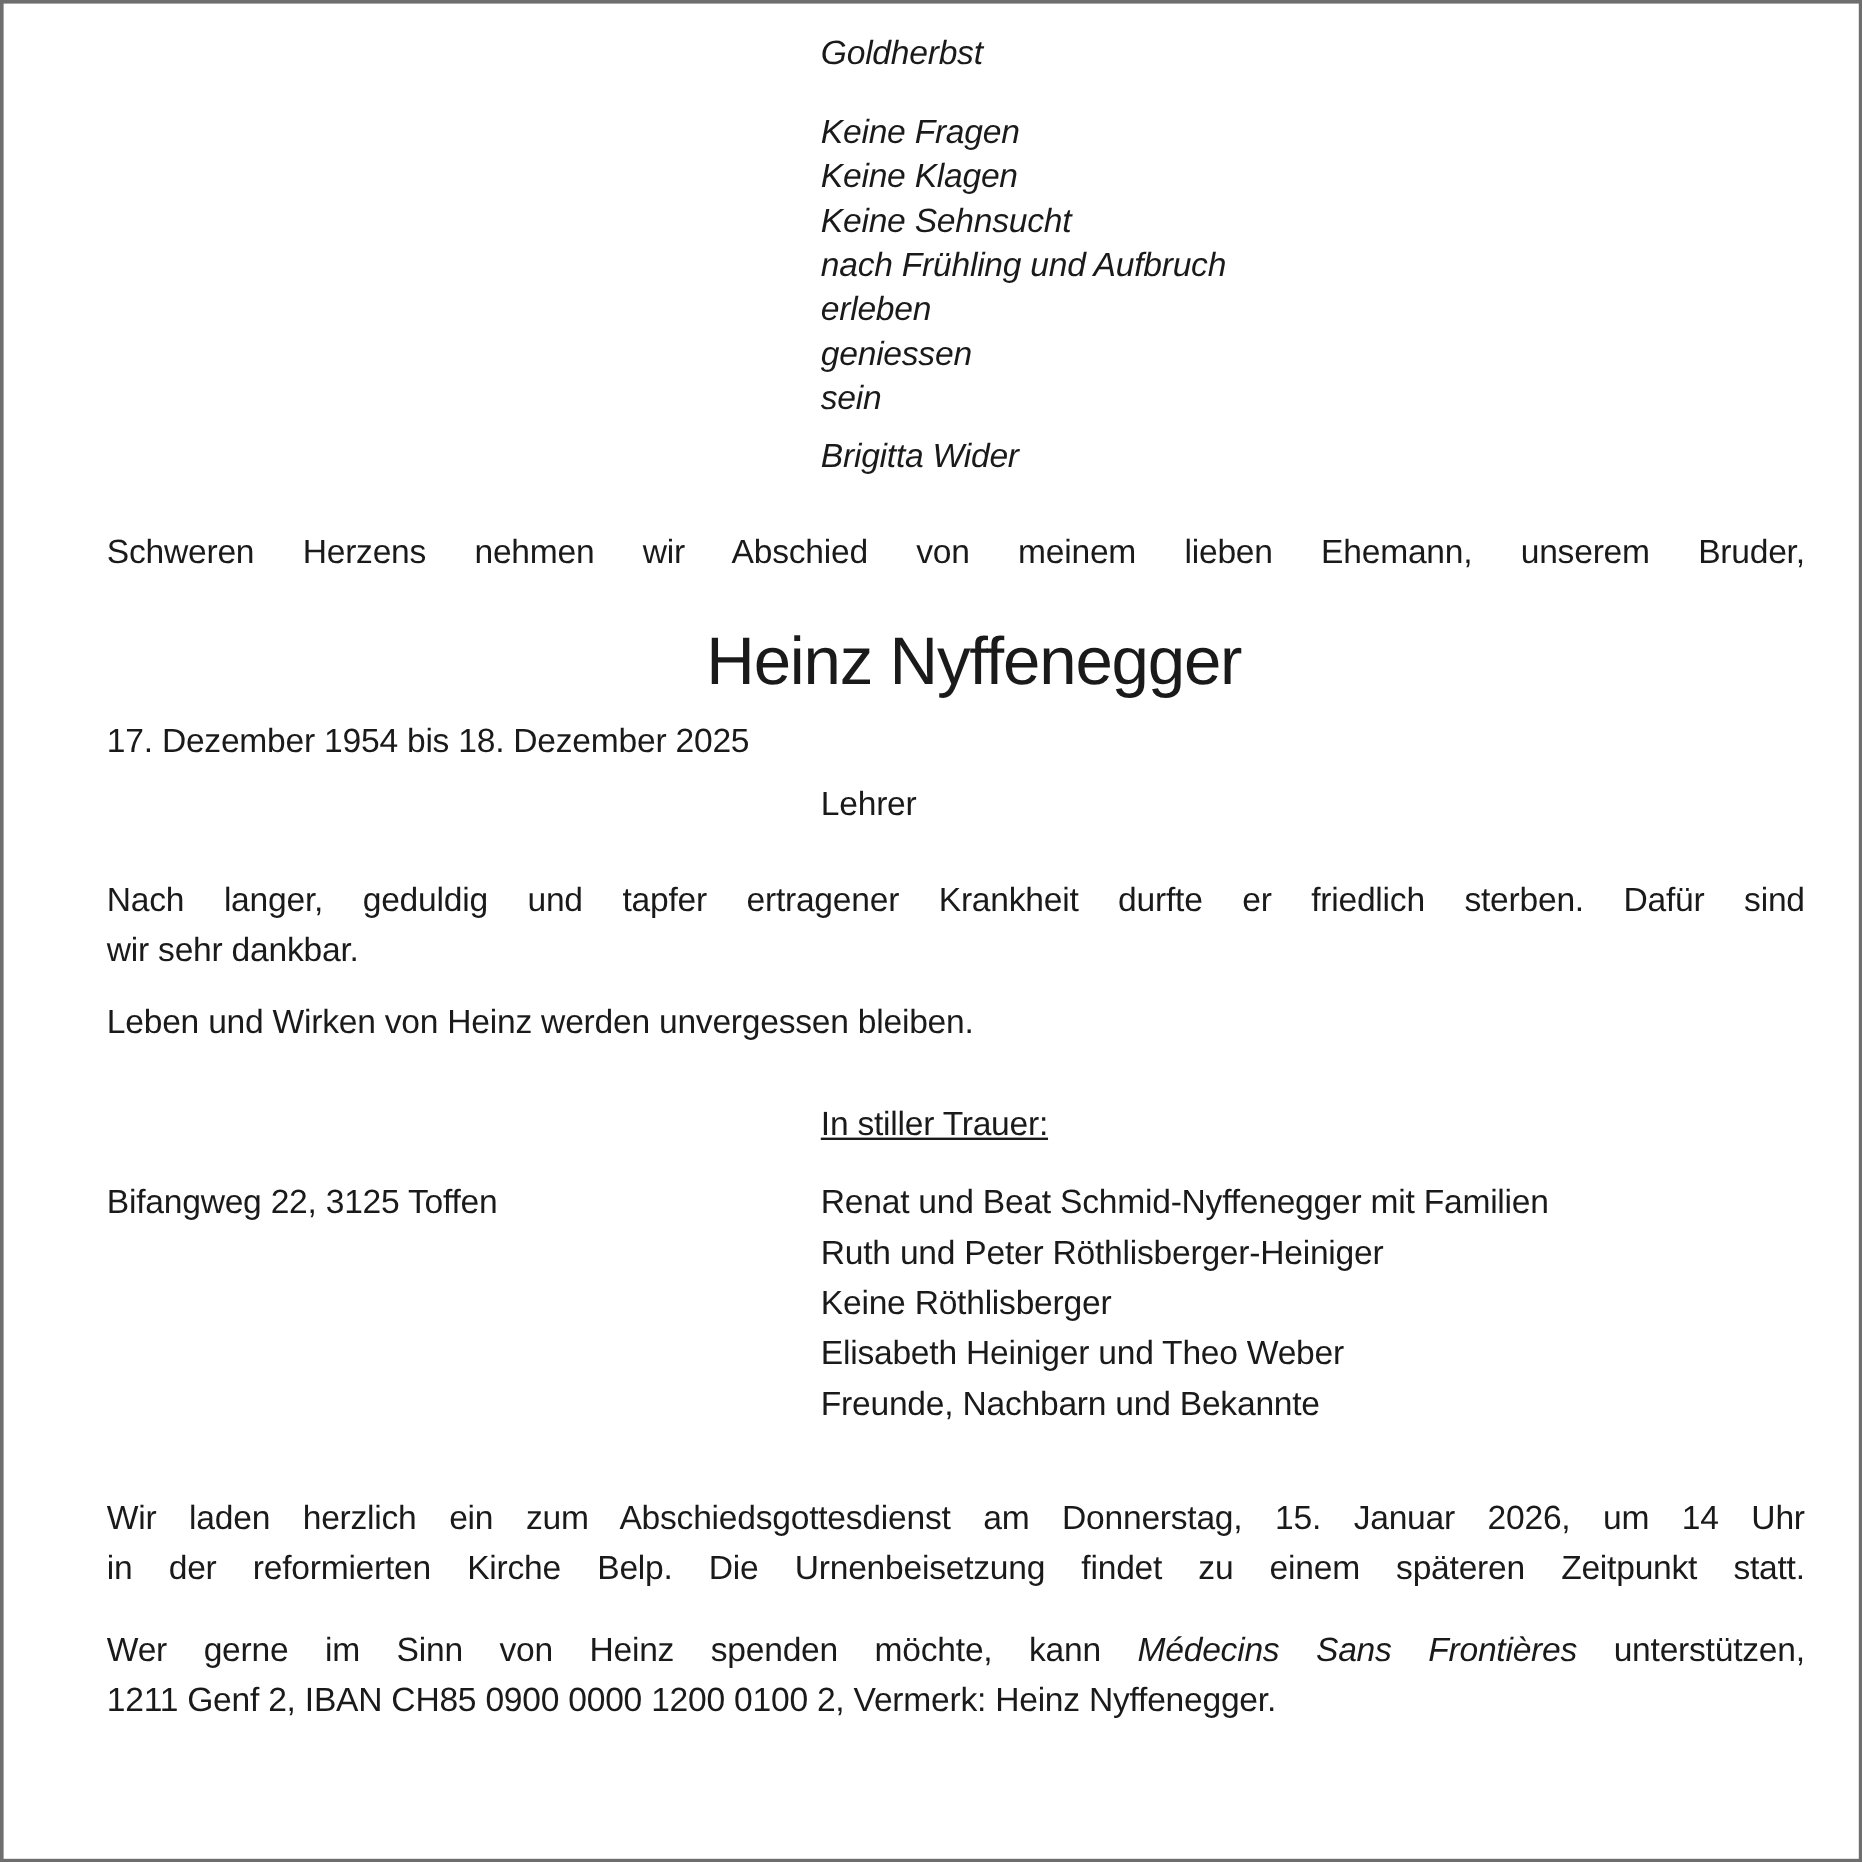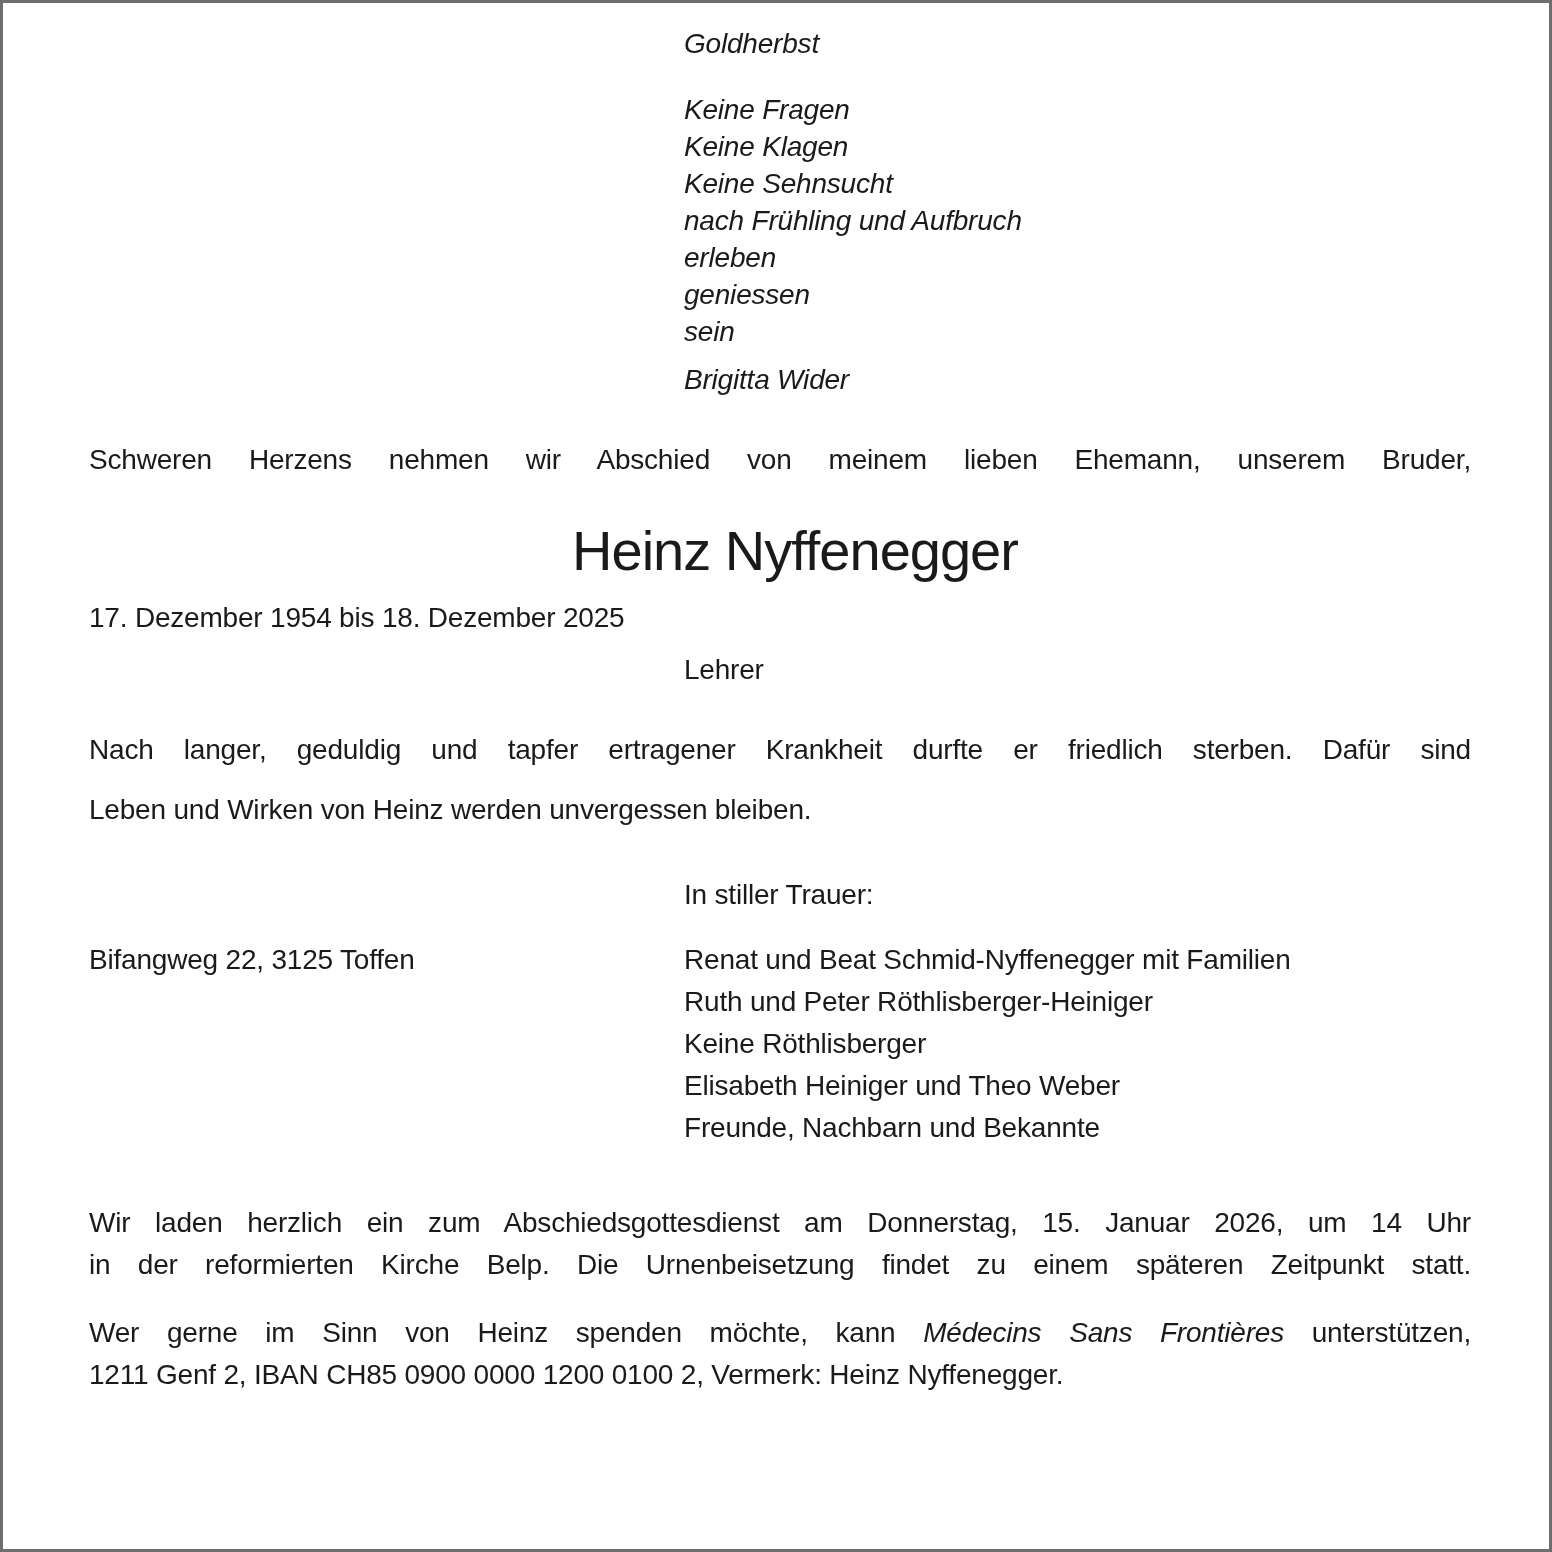--- a/index.html
+++ b/index.html
@@ -3,21 +3,21 @@
 <meta charset="utf-8">
 <style>
   html, body { margin: 0; padding: 0; background: #ffffff; }
   .page {
     position: relative;
     width: 1552px;
     height: 1552px;
     box-sizing: border-box;
     border: 3px solid #6e6e6e;
     background: #ffffff;
-    padding: 10px 78px 0 86px;
+    padding: 10px 45px 0 86px;
     font-family: "Liberation Sans", sans-serif;
     color: #1a1a1a;
     font-size: 28px;
     letter-spacing: -0.2px;
     line-height: 42px;
     overflow: hidden;
   }
   .poem-block {
     margin: 12px 0 0 595px;
     font-style: italic;
@@ -35,21 +35,21 @@
     line-height: 88px;
     text-align: center;
     font-weight: 400;
     letter-spacing: -1px;
     white-space: nowrap;
   }
   .dates { margin-top: 2px; text-align: left; }
   .profession { margin-top: 10px; margin-left: 595px; }
   .para1 { margin-top: 38px; }
   .para2 { margin-top: 18px; }
-  .trauer-heading { margin-top: 43px; margin-left: 595px; }
+  .trauer-heading { margin-top: 43px; margin-left: 595px; text-decoration: underline; }
   .columns { margin-top: 23px; display: flex; align-items: flex-start; }
   .address { width: 595px; flex-shrink: 0; }
   .names { flex: 1; }
   .service { margin-top: 53px; }
   .donation { margin-top: 26px; }
   .org-italic { font-style: italic; }
 </style>
 </head>
 <body>
 
@@ -72,20 +72,21 @@
   </div>
 
   <div class="name-title">Heinz Nyffenegger</div>
 
   <div class="dates">17. Dezember 1954 bis 18. Dezember 2025</div>
 
   <div class="profession">Lehrer</div>
 
   <div class="para1">
     <span class="jline">Nach langer, geduldig und tapfer ertragener Krankheit durfte er friedlich sterben. Dafür sind</span>
+    <span class="lline">wir sehr dankbar.</span>
   </div>
 
   <div class="para2">Leben und Wirken von Heinz werden unvergessen bleiben.</div>
 
   <div class="trauer-heading">In stiller Trauer:</div>
 
   <div class="columns">
     <div class="address">Bifangweg 22, 3125 Toffen</div>
     <div class="names">
       <div>Renat und Beat Schmid-Nyffenegger mit Familien</div>

